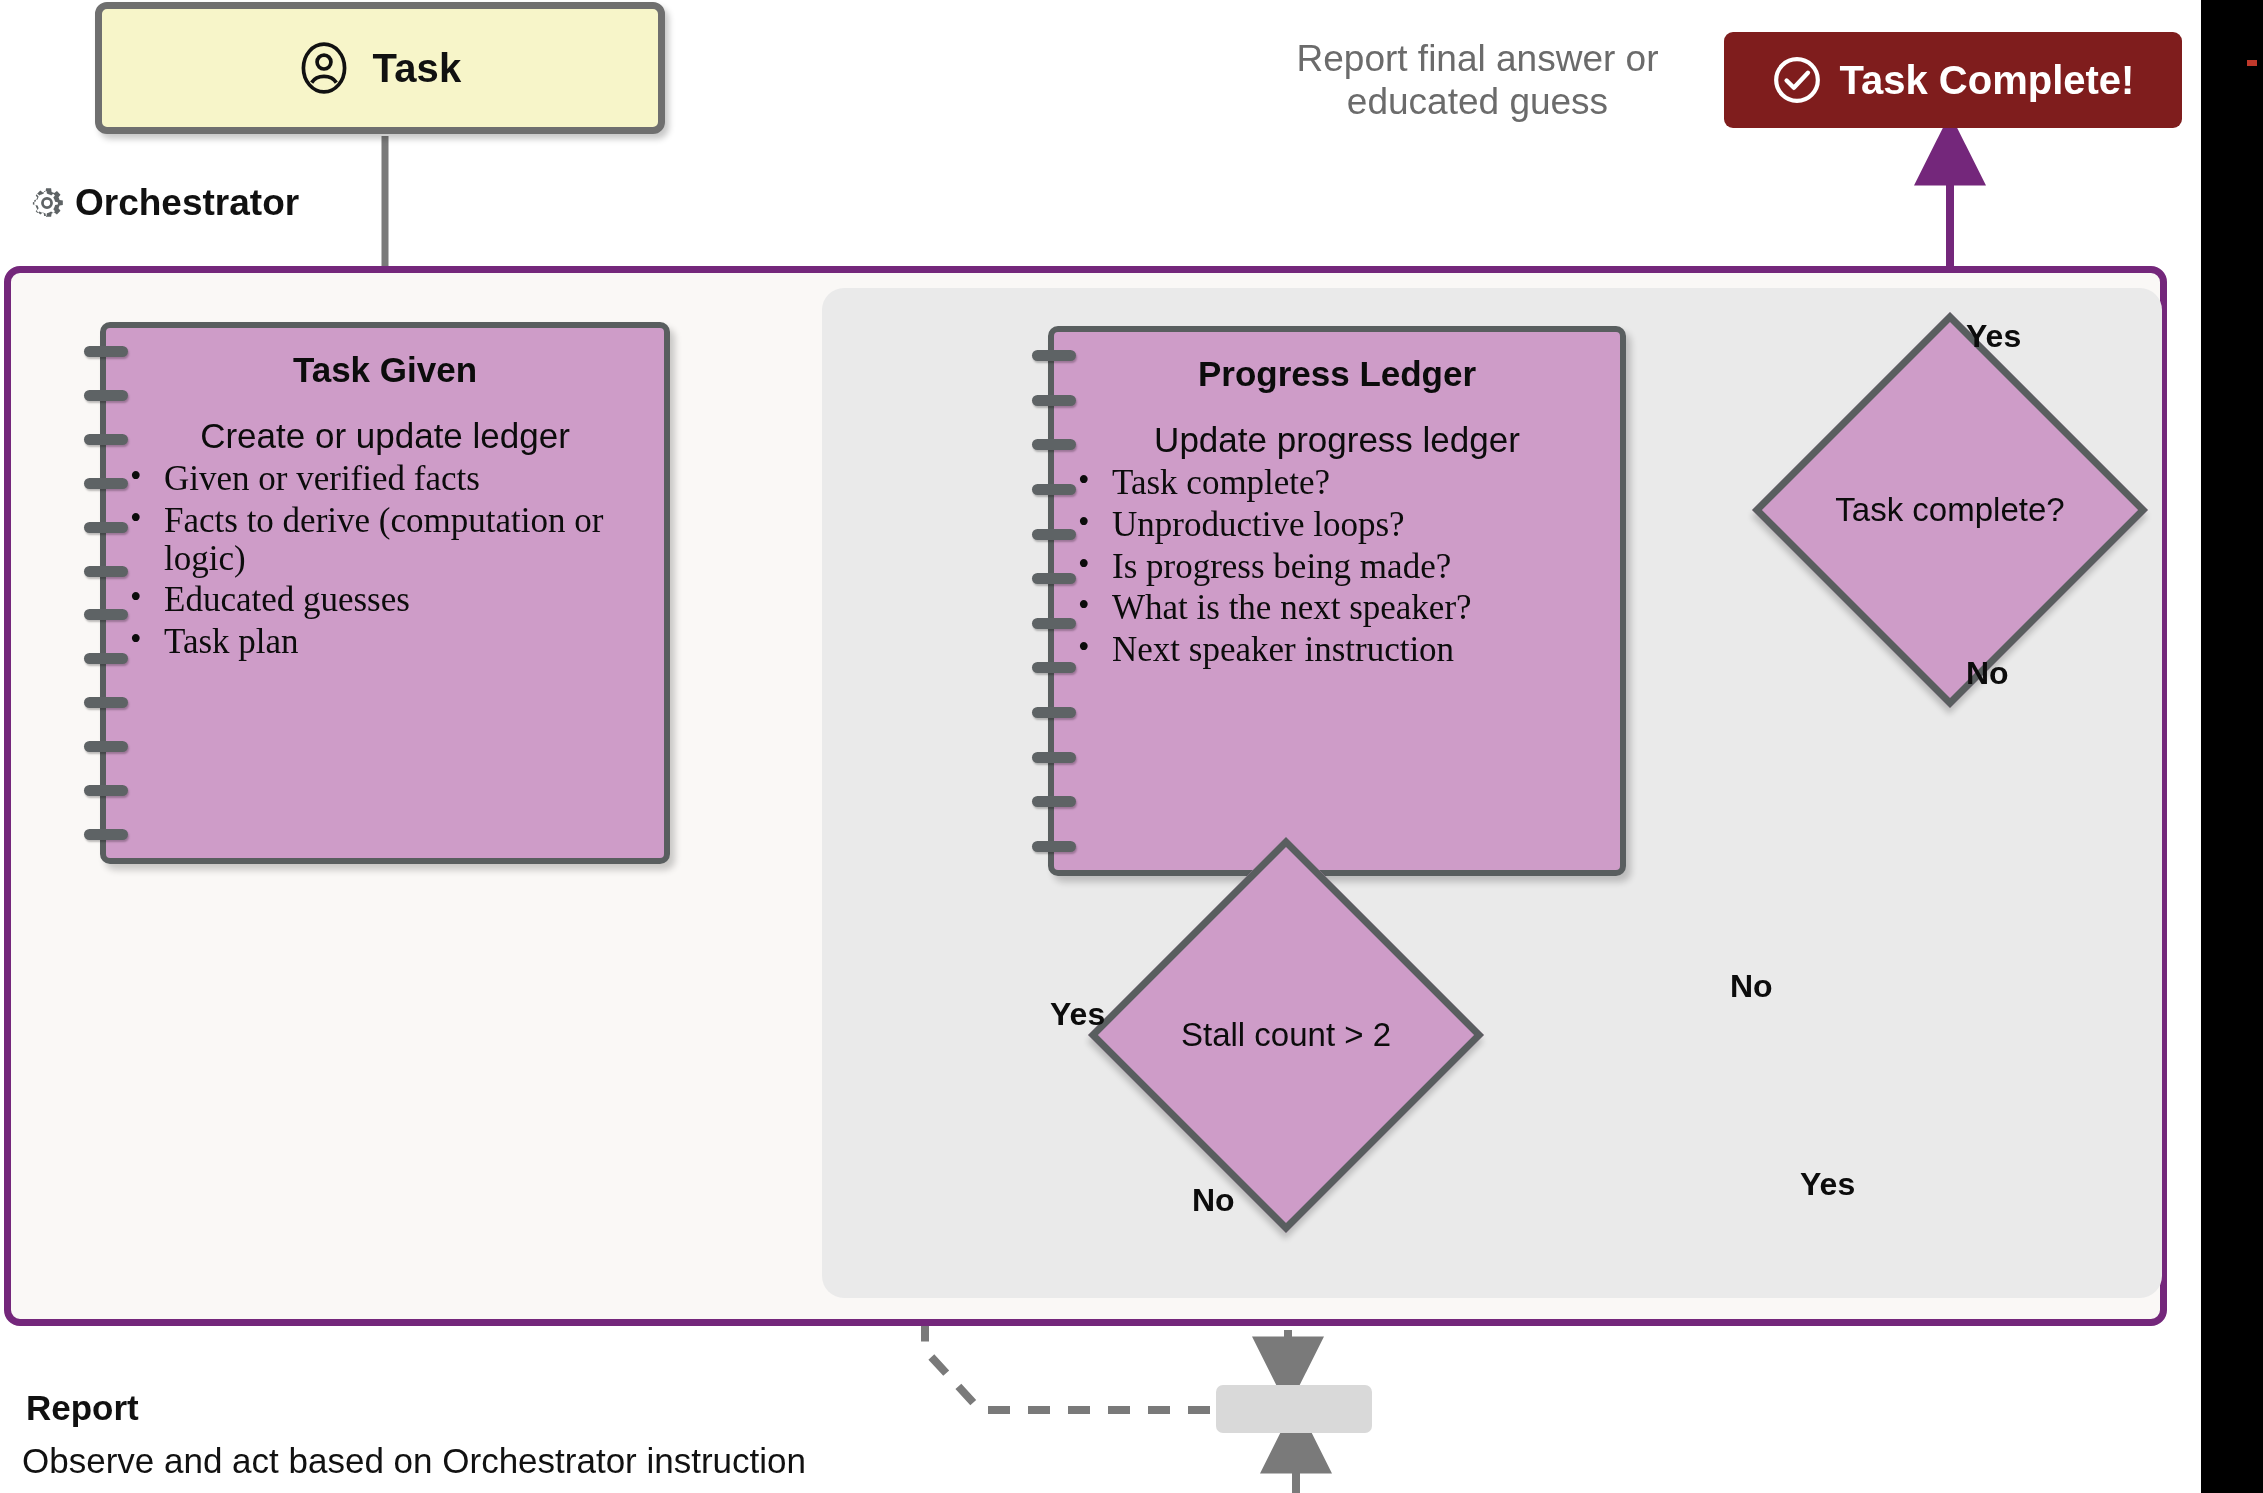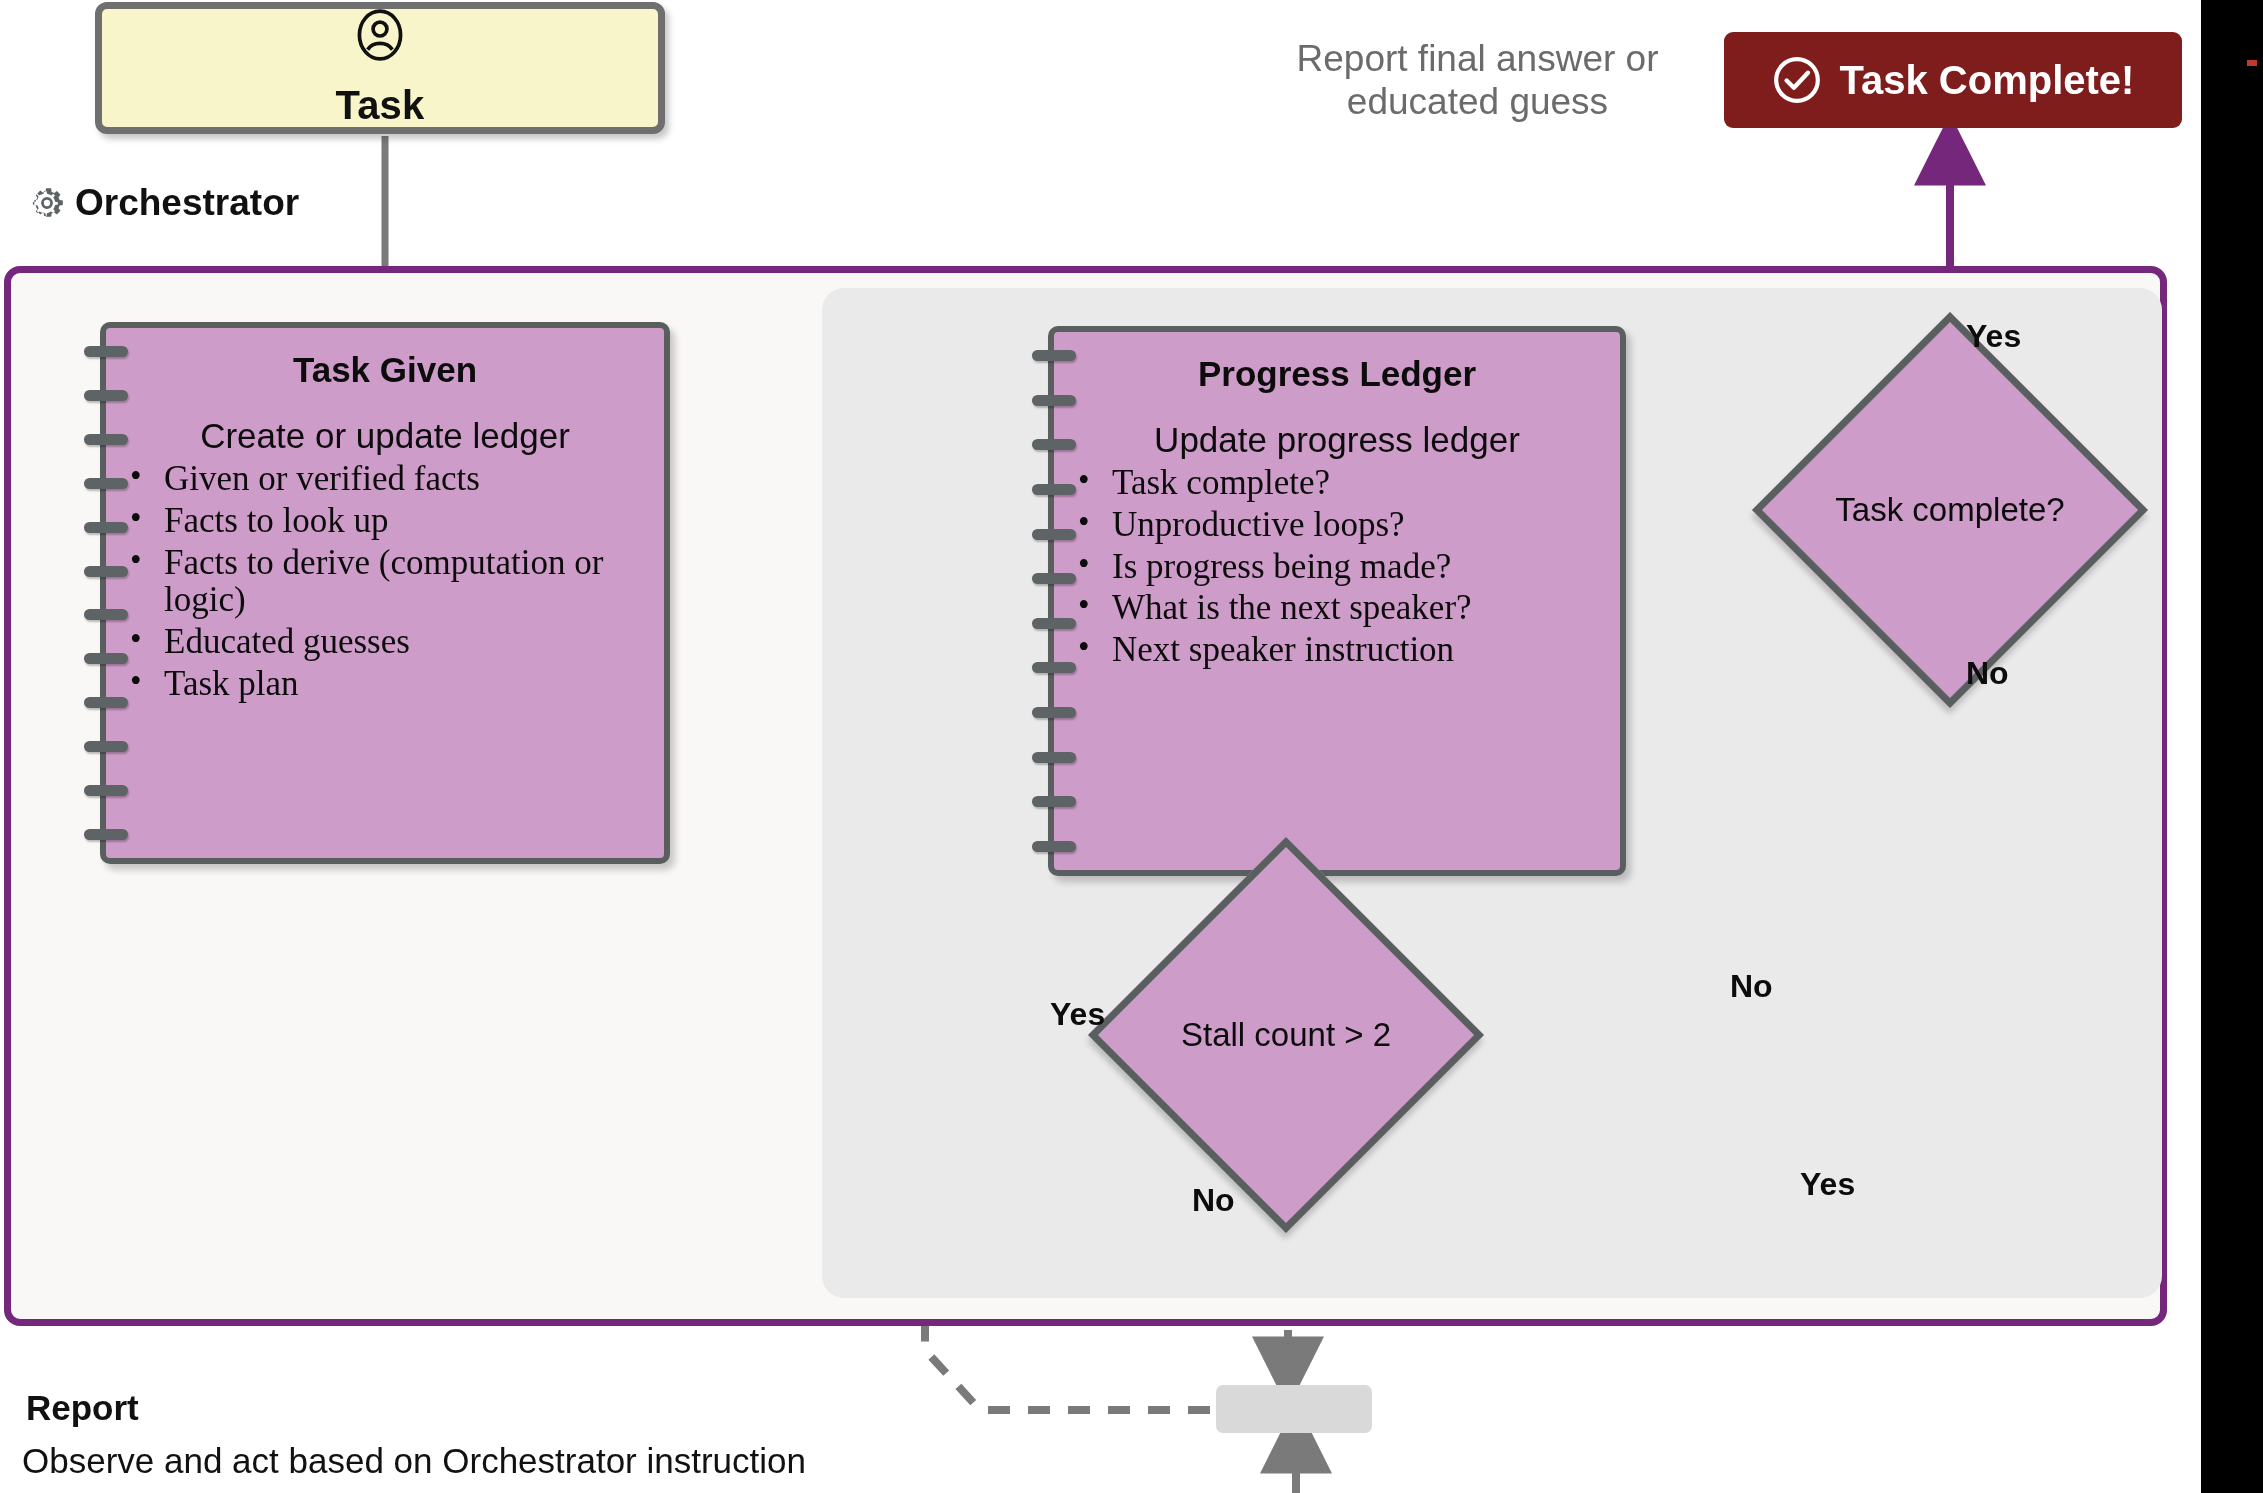--- a/index.html
+++ b/index.html
@@ -23,21 +23,20 @@
 
   
   .task-card{
     position:absolute;left:95px;top:2px;width:570px;height:132px;
     background:#F7F5C9;
     border:7px solid #6F6F6F;
     border-radius:12px;
     box-shadow:4px 5px 6px rgba(0,0,0,.22);
     display:flex;align-items:center;justify-content:center;gap:22px;
     box-sizing:border-box;
-    flex-direction:column;
   }
   .task-card .label{
     font-size:40px;font-weight:bold;color:#111111;letter-spacing:.2px;
   }
   .person-icon{width:52px;height:52px;display:block;}
 
   
   .orch-label{
     position:absolute;left:28px;top:182px;
     display:flex;align-items:center;gap:9px;
@@ -236,21 +235,20 @@
         <span class="ring"></span>
         <span class="ring"></span>
       <span class="ring"></span>
         <span class="ring"></span>
         <span class="ring"></span>
     </div>
     <div class="ledger-title">Task Given</div>
     <div class="ledger-sub">Create or update ledger</div>
     <ul class="ledger-list">
       <li>Given or verified facts</li>
-      <li>Facts to look up</li>
       <li>Facts to derive (computation or logic)</li>
       <li>Educated guesses</li>
       <li>Task plan</li>
     </ul>
   </div>
 
   <div class="ledger" id="progress-ledger">
     <div class="spiral">
       <span class="ring"></span>
         <span class="ring"></span>

